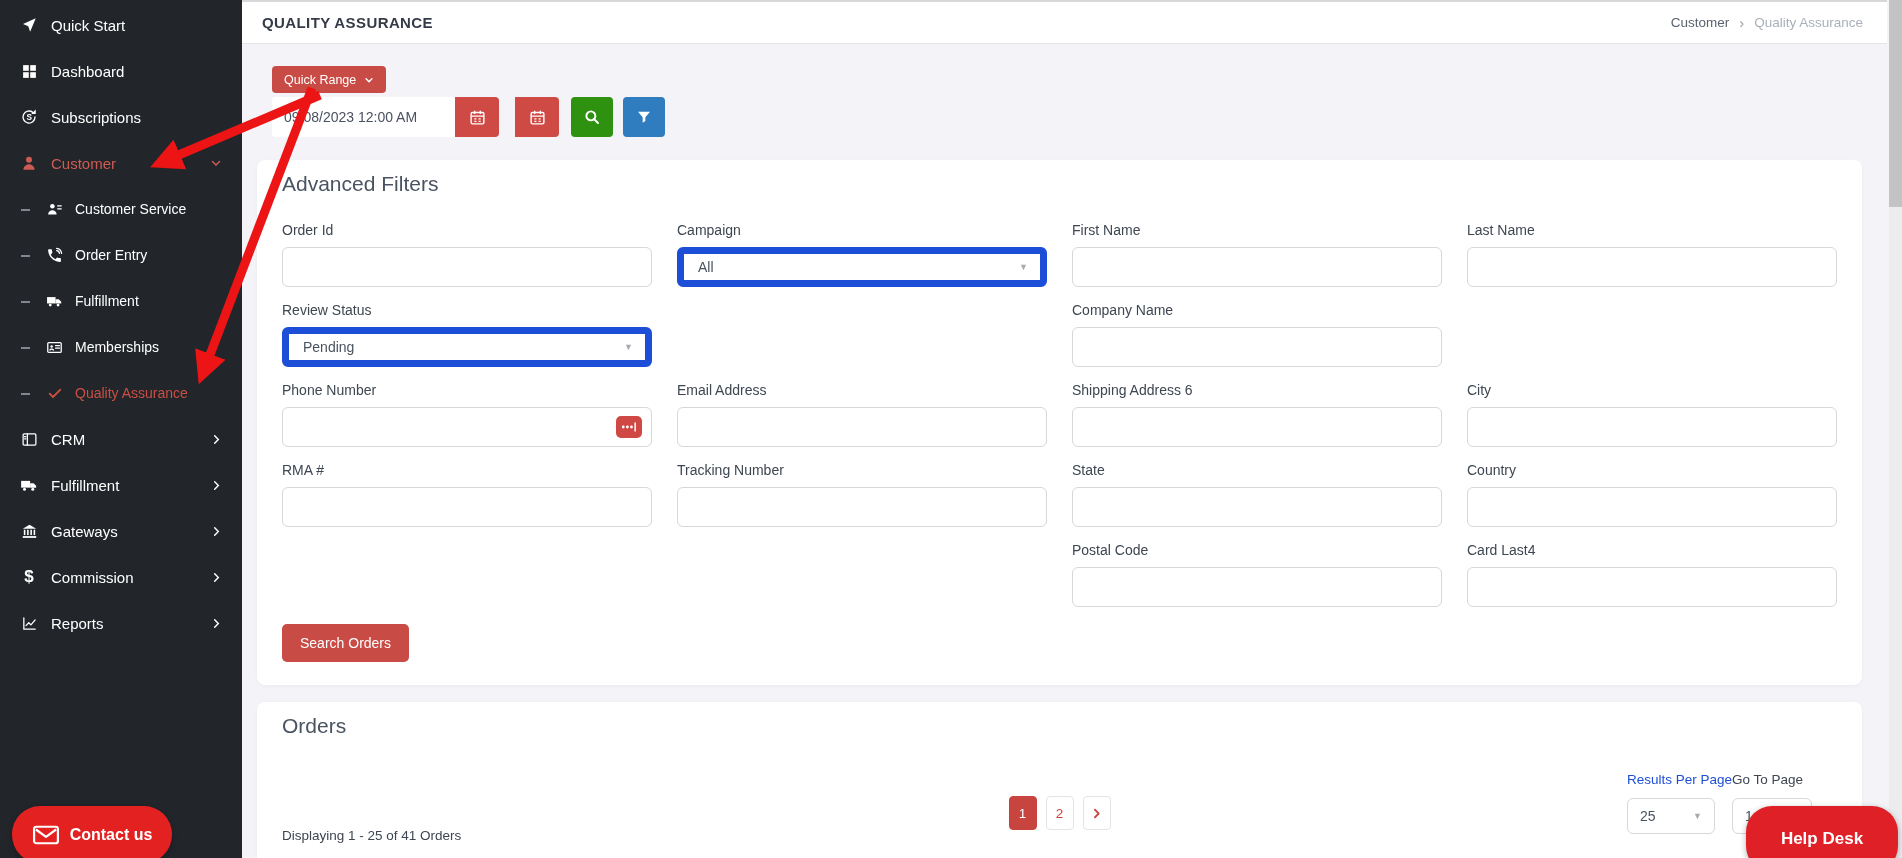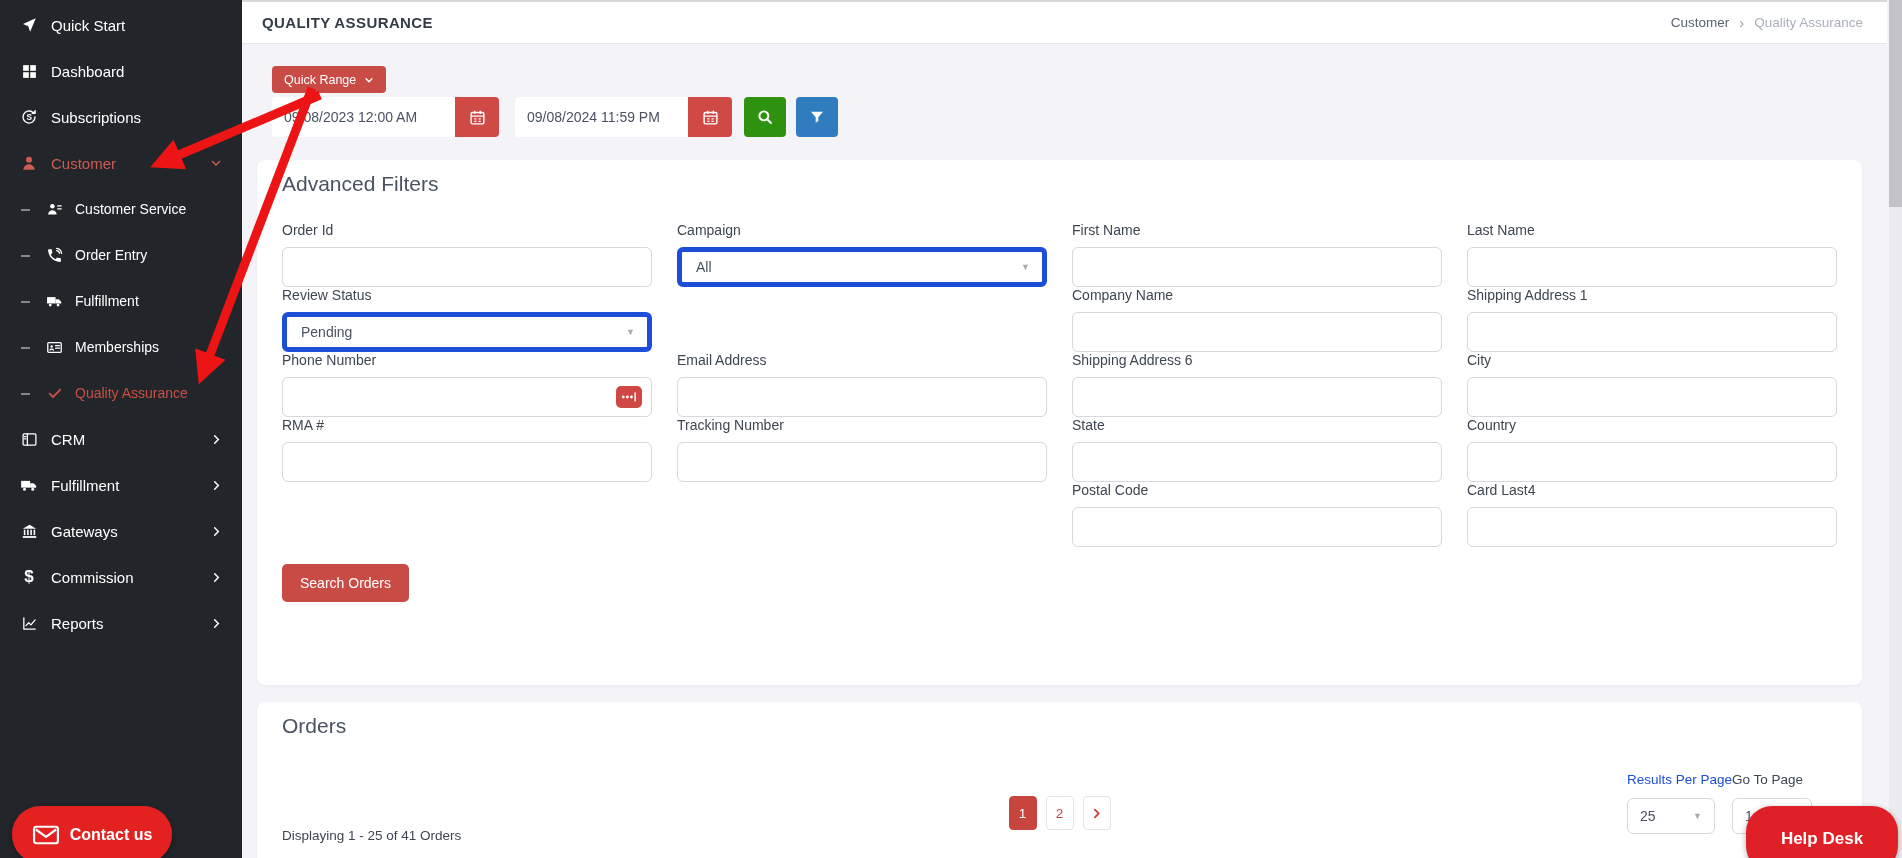--- a/index.html
+++ b/index.html
@@ -44,24 +44,24 @@
   .date-input { height:40px; border:none; background:#fff; border-radius:4px 0 0 4px; font-size:14px; color:#4a5160; padding:0 12px; font-family:inherit; }
   .cal-btn { width:44px; height:40px; background:#d04a45; border:none; border-radius:0 4px 4px 0; display:flex; align-items:center; justify-content:center; cursor:pointer; }
   .sq-btn { width:42px; height:40px; border:none; border-radius:4px; display:flex; align-items:center; justify-content:center; cursor:pointer; }
   .sq-green { background:#2e9110; margin-left:12px; }
   .sq-blue { background:#2f7cbe; margin-left:10px; }
 
   
   .card { position:absolute; background:#fff; border-radius:8px; box-shadow:0 1px 3px rgba(40,45,60,.06); }
   .filters-card { left:257px; top:160px; width:1605px; height:525px; padding:12px 25px 16px; z-index:3; }
   .card-heading { font-size:21px; color:#4a5361; font-weight:500; }
-  .frow { display:grid; grid-template-columns:repeat(4,1fr); column-gap:25px; }
+  .frow { display:grid; grid-template-columns:repeat(4,1fr); column-gap:25px; margin-top:15px; }
   .fld-label { font-size:14px; font-weight:500; color:#3e4651; margin-bottom:9px; display:block; }
   .fld-input { width:100%; height:40px; border:1px solid #d7d7dc; border-radius:6px; background:#fff; font-size:14px; color:#4a5160; padding:0 12px; font-family:inherit; }
-  .fld-select { position:relative; width:100%; height:40px; border:5px solid #1d4ed8; border-radius:6px; background:#fff; font-size:14px; color:#4a5361; padding:0 30px 0 14px; display:flex; align-items:center; cursor:pointer; }
+  .fld-select { position:relative; width:100%; height:40px; border:7px solid #1d4ed8; border-radius:6px; background:#fff; font-size:14px; color:#4a5361; padding:0 30px 0 14px; display:flex; align-items:center; cursor:pointer; }
   .caret { position:absolute; right:12px; top:50%; transform:translateY(-50%); font-size:9px; color:#a6abb3; }
   .input-wrap { position:relative; }
   .phone-flag { position:absolute; right:10px; top:50%; transform:translateY(-50%); width:26px; height:22px; background:#d04843; border-radius:5px; display:flex; align-items:center; justify-content:center; cursor:pointer; }
   .search-orders-btn { margin-top:17px; height:38px; padding:0 18px; background:#c84b45; color:#fff; border:none; border-radius:5px; font-size:14px; font-family:inherit; cursor:pointer; }
 
   .orders-card { left:257px; top:702px; width:1605px; height:180px; padding:12px 25px; z-index:3; }
   .displaying { position:absolute; left:25px; top:104px; font-size:13.5px; color:#3e4651;margin-top:22px; }
   .pager { position:absolute; left:50%; top:94px; transform:translateX(-50%); display:flex; gap:9px; }
   .page-btn { width:28px; height:34px; border-radius:4px; border:1px solid #e4e4e7; background:#fff; color:#c8443f; font-size:13.5px; font-family:inherit; display:flex; align-items:center; justify-content:center; cursor:pointer; }
   .page-btn.current { background:#c8443f; border-color:#c8443f; color:#fff; }
@@ -269,21 +269,20 @@
 <div class="date-row">
   <input class="date-input" style="width: 183px;" value="09/08/2023 12:00 AM">
   <button class="cal-btn">
     <svg width="17" height="17" viewBox="0 0 24 24" fill="none" stroke="#fff" stroke-width="2">
         <rect x="3" y="5" width="18" height="16" rx="2"></rect>
         <path d="M3 10h18M8 2.5V7M16 2.5V7"></path>
         <path d="M7.5 14h3M13.5 14h3M7.5 17.5h3M13.5 17.5h3" stroke-width="1.6"></path>
       </svg>
   </button>
   <div style="width:16px"></div>
-  <input class="date-input" style="width: 173px;" value="09/08/2024 11:59 PM">
   <button class="cal-btn">
     <svg width="17" height="17" viewBox="0 0 24 24" fill="none" stroke="#fff" stroke-width="2">
         <rect x="3" y="5" width="18" height="16" rx="2"></rect>
         <path d="M3 10h18M8 2.5V7M16 2.5V7"></path>
         <path d="M7.5 14h3M13.5 14h3M7.5 17.5h3M13.5 17.5h3" stroke-width="1.6"></path>
       </svg>
   </button>
   <button class="sq-btn sq-green">
     <svg width="18" height="18" viewBox="0 0 24 24" fill="none" stroke="#fff" stroke-width="2.6" stroke-linecap="round">
         <circle cx="10.5" cy="10.5" r="6"></circle>
@@ -328,24 +327,20 @@
       <div class="fld-select">
         <span>Pending</span>
         <span class="caret">▼</span>
       </div>
     </div>
     <div></div>
     <div>
       <label class="fld-label">Company Name</label>
       <input class="fld-input" value="" style="">
     </div>
-    <div>
-      <label class="fld-label">Shipping Address 1</label>
-      <input class="fld-input" value="" style="">
-    </div>
   </div>
 
   <div class="frow">
     <div>
       <label class="fld-label">Phone Number</label>
       <div class="input-wrap">
         <input class="fld-input" value="" style="">
         <span class="phone-flag">
           <svg width="18" height="14" viewBox="0 0 22 16">
               <circle cx="4" cy="8" r="1.7" fill="#fff"></circle>

